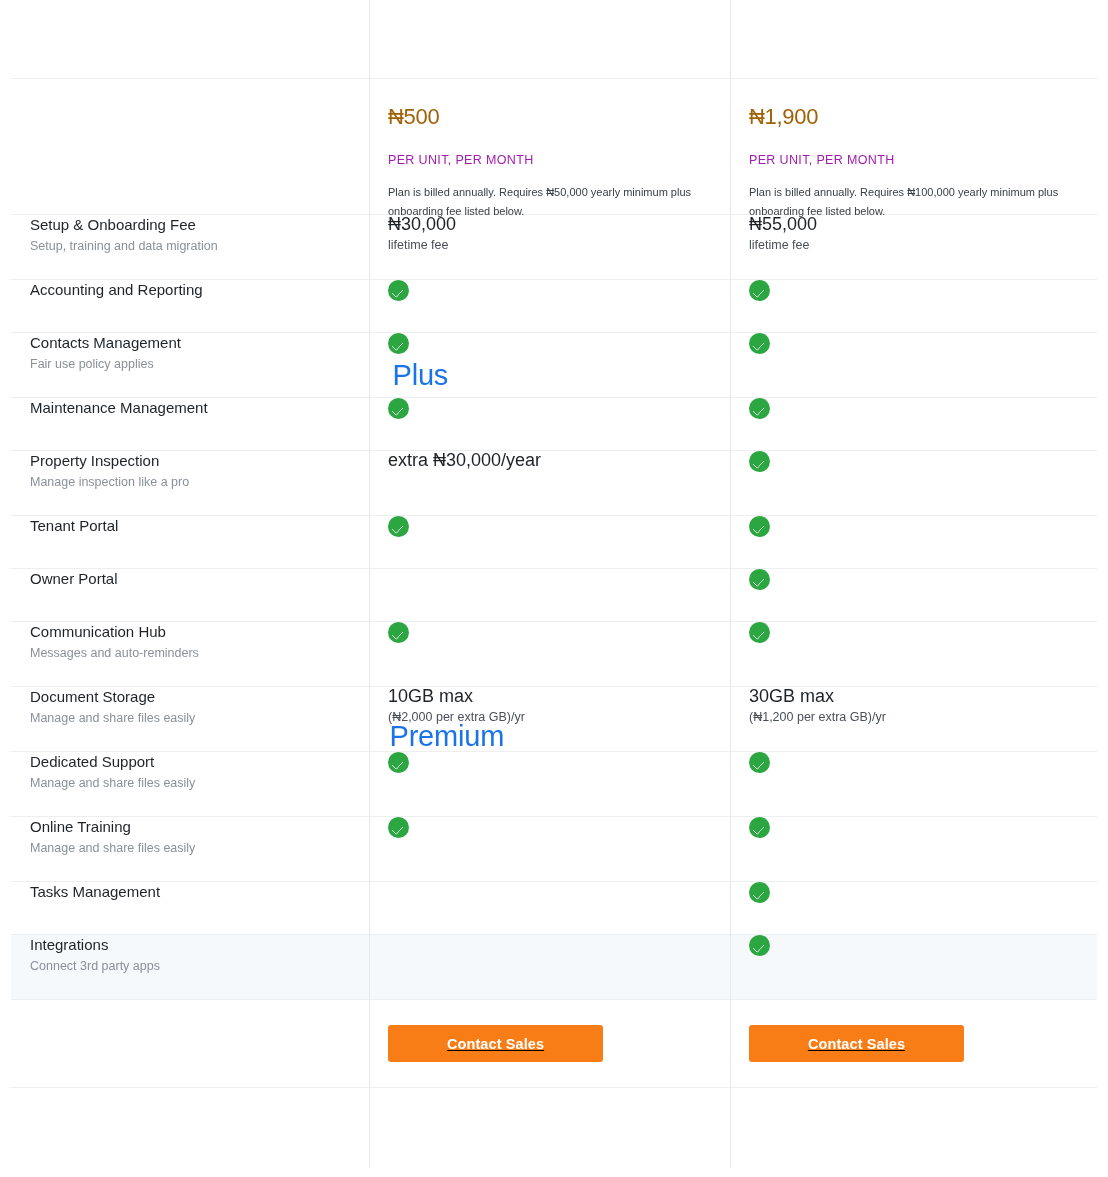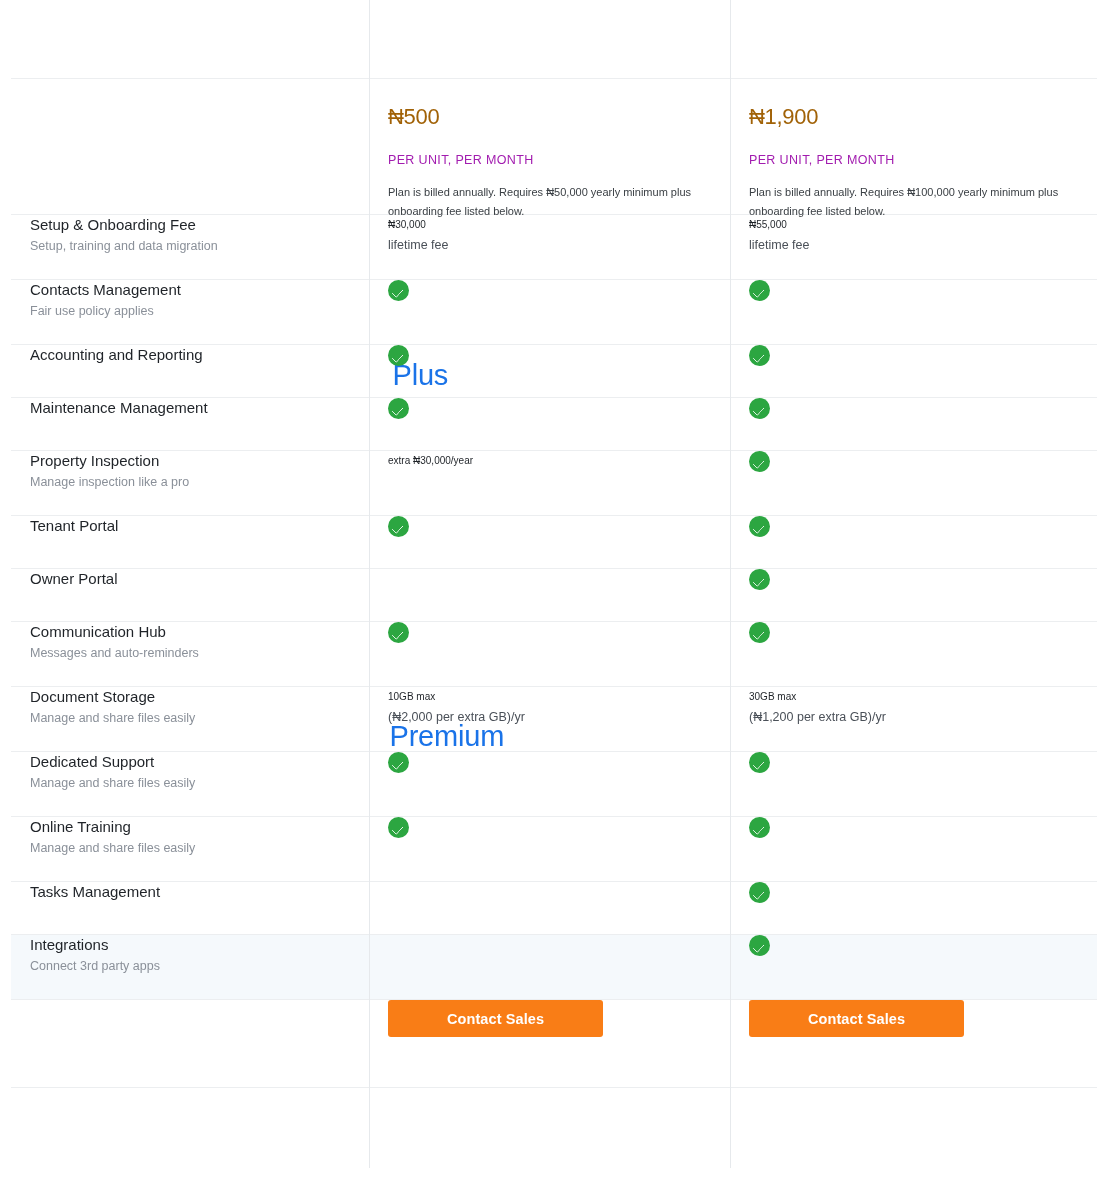--- a/index.html
+++ b/index.html
@@ -91,21 +91,21 @@
     line-height: 20px;
     font-weight: 400;
   }
   .feature-sub {
     font-size: 12.5px;
     color: #8a9099;
     line-height: 17px;
     margin-top: 3px;
   }
   .value-main {
-    font-size: 10px;
+    font-size: 18px;
     color: #1f2328;
     line-height: 19px;
   }
   .value-sub {
     font-size: 12.5px;
     color: #4a5058;
     line-height: 18px;
     margin-top: 2px;
   }
 
@@ -132,21 +132,21 @@
     border: solid #ffffff;
     border-width: 0 1.9px 1.9px 0;
     transform: rotate(42deg);
     border-radius: 1px;
   }
   .cell-check { justify-content: center; }
   .cell-empty { }
 
   
   .row-cta { height: 88px; }
-  .row-cta .cell { display: flex; align-items: flex-start; }
+  .row-cta .cell { display: flex; align-items: center; text-decoration: underline; }
   .btn-contact {
     display: inline-flex;
     align-items: center;
     justify-content: center;
     background: #f97d16;
     color: #ffffff;
     font-size: 14.5px;
     font-weight: bold;
     border: none;
     border-radius: 3px;
@@ -195,45 +195,45 @@
         </div>
         <div class="cell cell-plan">
           <div class="value-main">₦30,000</div>
           <div class="value-sub">lifetime fee</div>
         </div>
         <div class="cell cell-plan last">
           <div class="value-main">₦55,000</div>
           <div class="value-sub">lifetime fee</div>
         </div>
       </div>
+      <div class="row row-feature">
+        <div class="cell cell-feature">
+          <div class="feature-title">Accounting and Reporting</div>
+        </div>
+        <div class="cell cell-plan cell-check">
+          <span class="check"></span>
+        </div>
+        <div class="cell cell-plan last cell-check">
+          <span class="check"></span>
+        </div>
+      </div>
       <div class="row row-feature tall">
         <div class="cell cell-feature">
           <div class="feature-title">Contacts Management</div>
           <div class="feature-sub">Fair use policy applies</div>
         </div>
         <div class="cell cell-plan cell-check">
           <span class="check"></span>
         </div>
         <div class="cell cell-plan last cell-check">
           <span class="check"></span>
         </div>
       </div>
       <div class="row row-feature">
         <div class="cell cell-feature">
-          <div class="feature-title">Accounting and Reporting</div>
-        </div>
-        <div class="cell cell-plan cell-check">
-          <span class="check"></span>
-        </div>
-        <div class="cell cell-plan last cell-check">
-          <span class="check"></span>
-        </div>
-      </div>
-      <div class="row row-feature">
-        <div class="cell cell-feature">
           <div class="feature-title">Maintenance Management</div>
         </div>
         <div class="cell cell-plan cell-check">
           <span class="check"></span>
         </div>
         <div class="cell cell-plan last cell-check">
           <span class="check"></span>
         </div>
       </div>
       <div class="row row-feature tall">

